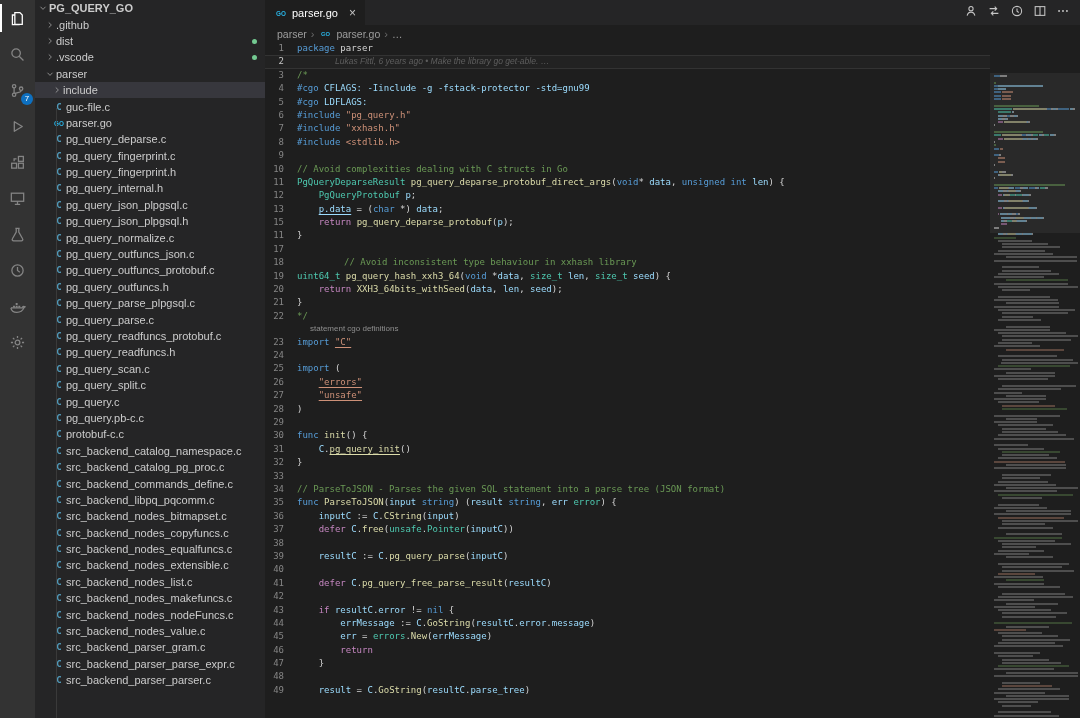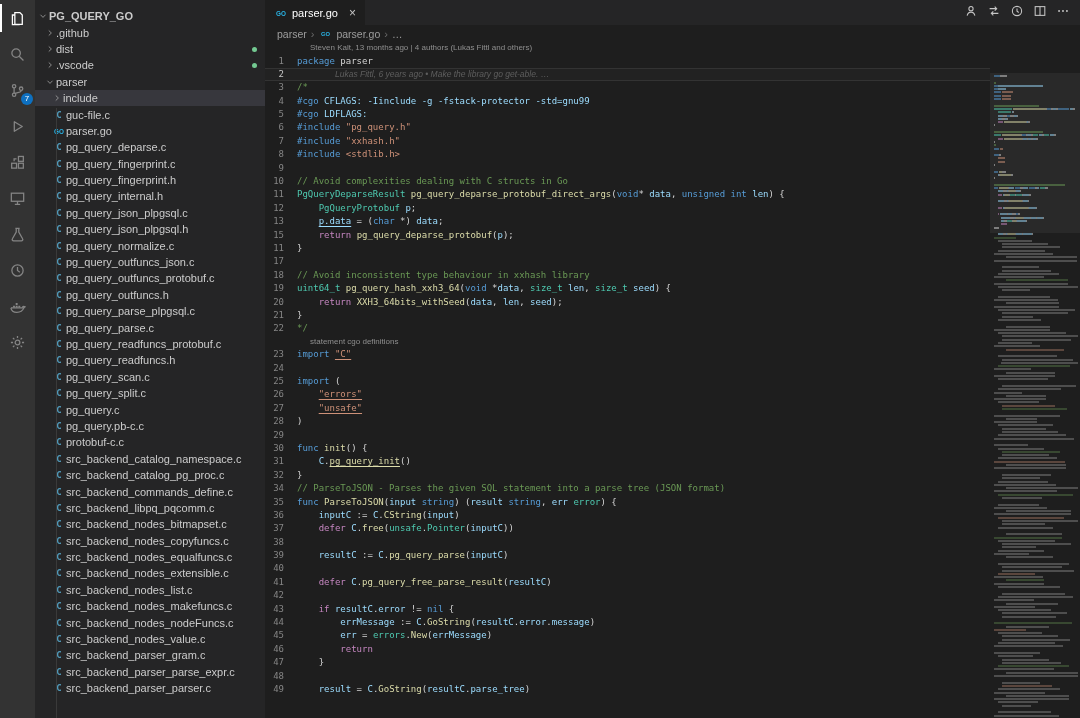--- a/index.html
+++ b/index.html
@@ -14,21 +14,21 @@
   .ab-item svg{width:17px;height:17px;display:block;}
   .ab-badge{position:absolute;right:2px;bottom:3px;min-width:12px;height:12px;border-radius:7px;background:#0e70c0;color:#fff;
     font-size:8px;line-height:12px;text-align:center;padding:0 2px;}
 
   
   .sidebar{position:absolute;left:35px;top:0;width:230px;height:718px;background:#252526;overflow:hidden;}
   .sidebar-header{height:26px;display:flex;align-items:center;justify-content:space-between;padding:0 12px;
     font-size:10px;letter-spacing:.9px;color:#bbbbbb;}
   .sb-menu{color:#c5c5c5;cursor:pointer;}
   .sb-menu svg{width:14px;height:14px;display:block;}
-  .tree{position:relative;font-size:11px;color:#cccccc;margin-top:8px;}
+  .tree{position:relative;font-size:11px;color:#cccccc;}
   .guide{position:absolute;left:21px;top:108px;bottom:0;width:1px;background:#3a3a3a;pointer-events:none;}
   .tree-row{height:16.4px;display:flex;align-items:center;white-space:nowrap;cursor:pointer;position:relative;overflow:hidden;}
   .tree-row.selected{background:#37373d;}
   .tree-row .chev{width:11px;flex:none;color:#b8b8b8;display:flex;align-items:center;}
   .tree-row .chev svg{width:10px;height:10px;}
   .fic{width:14px;flex:none;text-align:center;font-weight:bold;font-size:9px;font-family:"DejaVu Sans Mono",monospace;}
   .fic svg{width:12px;height:12px;vertical-align:middle;}
   .tree-label{overflow:hidden;text-overflow:clip;}
   .root-label{font-weight:bold;color:#cccccc;}
   .git-dot{position:absolute;right:8px;top:6px;width:5px;height:5px;border-radius:50%;}
@@ -405,53 +405,53 @@
       <span class="bc-sep">›</span>
       <span class="fic"><svg viewBox="0 0 16 16" fill="none">
           <text x="8" y="11.5" text-anchor="middle" font-size="8.5" font-weight="bold" fill="#29b5e8" font-family="Liberation Sans, sans-serif">GO</text>
         </svg></span>
       <span class="bc-item">parser.go</span>
       <span class="bc-sep">›</span>
       <span class="bc-item">…</span>
     </div>
   <div class="code-wrap">
     <div class="code-area" id="code">
-        <div class="lens-row">Steven Kalt, 13 months ago | 4 authors (Lukas Fittl and others)</div>
         <div class="code-line"><span class="gutter">1</span><span class="ltext"><span style="color: rgb(86, 156, 214);">package</span><span style="color: rgb(212, 212, 212);"> parser</span></span></div>
         <div class="code-line cur"><span class="gutter g-cur">2</span><span class="ltext"></span><span class="blame">Lukas Fittl, 6 years ago • Make the library go get-able. …</span></div>
         <div class="code-line"><span class="gutter">3</span><span class="ltext"><span style="color: rgb(106, 153, 85);">/*</span></span></div>
         <div class="code-line"><span class="gutter">4</span><span class="ltext"><span style="color: rgb(86, 156, 214);">#cgo</span><span style="color: rgb(156, 220, 254);"> CFLAGS: -Iinclude -g -fstack-protector -std=gnu99</span></span></div>
         <div class="code-line"><span class="gutter">5</span><span class="ltext"><span style="color: rgb(86, 156, 214);">#cgo</span><span style="color: rgb(156, 220, 254);"> LDFLAGS:</span></span></div>
         <div class="code-line"><span class="gutter">6</span><span class="ltext"><span style="color: rgb(86, 156, 214);">#include</span><span style="color: rgb(212, 212, 212);"> </span><span style="color: rgb(206, 145, 120);">"pg_query.h"</span></span></div>
         <div class="code-line"><span class="gutter">7</span><span class="ltext"><span style="color: rgb(86, 156, 214);">#include</span><span style="color: rgb(212, 212, 212);"> </span><span style="color: rgb(206, 145, 120);">"xxhash.h"</span></span></div>
         <div class="code-line"><span class="gutter">8</span><span class="ltext"><span style="color: rgb(86, 156, 214);">#include</span><span style="color: rgb(212, 212, 212);"> </span><span style="color: rgb(206, 145, 120);">&lt;stdlib.h&gt;</span></span></div>
         <div class="code-line"><span class="gutter">9</span><span class="ltext"></span></div>
         <div class="code-line"><span class="gutter">10</span><span class="ltext"><span style="color: rgb(106, 153, 85);">// Avoid complexities dealing with C structs in Go</span></span></div>
         <div class="code-line"><span class="gutter">11</span><span class="ltext"><span style="color: rgb(78, 201, 176);">PgQueryDeparseResult</span><span style="color: rgb(212, 212, 212);"> </span><span style="color: rgb(220, 220, 170);">pg_query_deparse_protobuf_direct_args</span><span style="color: rgb(212, 212, 212);">(</span><span style="color: rgb(86, 156, 214);">void</span><span style="color: rgb(212, 212, 212);">* </span><span style="color: rgb(156, 220, 254);">data</span><span style="color: rgb(212, 212, 212);">, </span><span style="color: rgb(86, 156, 214);">unsigned int</span><span style="color: rgb(212, 212, 212);"> </span><span style="color: rgb(156, 220, 254);">len</span><span style="color: rgb(212, 212, 212);">) {</span></span></div>
         <div class="code-line"><span class="gutter">12</span><span class="ltext"><span style="color: rgb(212, 212, 212);">    </span><span style="color: rgb(78, 201, 176);">PgQueryProtobuf</span><span style="color: rgb(212, 212, 212);"> </span><span style="color: rgb(156, 220, 254);">p</span><span style="color: rgb(212, 212, 212);">;</span></span></div>
         <div class="code-line"><span class="gutter">13</span><span class="ltext"><span style="color: rgb(212, 212, 212);">    </span><span class="u" style="color: rgb(156, 220, 254);">p.data</span><span style="color: rgb(212, 212, 212);"> = (</span><span style="color: rgb(86, 156, 214);">char</span><span style="color: rgb(212, 212, 212);"> *) </span><span style="color: rgb(156, 220, 254);">data</span><span style="color: rgb(212, 212, 212);">;</span></span></div>
         <div class="code-line"><span class="gutter">15</span><span class="ltext"><span style="color: rgb(212, 212, 212);">    </span><span style="color: rgb(197, 134, 192);">return</span><span style="color: rgb(212, 212, 212);"> </span><span style="color: rgb(220, 220, 170);">pg_query_deparse_protobuf</span><span style="color: rgb(212, 212, 212);">(</span><span style="color: rgb(156, 220, 254);">p</span><span style="color: rgb(212, 212, 212);">);</span></span></div>
         <div class="code-line"><span class="gutter">11</span><span class="ltext"><span style="color: rgb(212, 212, 212);">}</span></span></div>
         <div class="code-line"><span class="gutter">17</span><span class="ltext"></span></div>
-        <div class="code-line"><span class="gutter">18</span><span class="ltext"><span style="color: rgb(106, 153, 85);">// Avoid inconsistent type behaviour in xxhash library</span></span></div>
+        <div class="code-line"><span class="gutter">18</span><span class="ltext"><span style="color: rgb(106, 153, 85); margin-left: 47px;">// Avoid inconsistent type behaviour in xxhash library</span></span></div>
         <div class="code-line"><span class="gutter">19</span><span class="ltext"><span style="color: rgb(78, 201, 176);">uint64_t</span><span style="color: rgb(212, 212, 212);"> </span><span style="color: rgb(220, 220, 170);">pg_query_hash_xxh3_64</span><span style="color: rgb(212, 212, 212);">(</span><span style="color: rgb(86, 156, 214);">void</span><span style="color: rgb(212, 212, 212);"> *</span><span style="color: rgb(156, 220, 254);">data</span><span style="color: rgb(212, 212, 212);">, </span><span style="color: rgb(78, 201, 176);">size_t</span><span style="color: rgb(212, 212, 212);"> </span><span style="color: rgb(156, 220, 254);">len</span><span style="color: rgb(212, 212, 212);">, </span><span style="color: rgb(78, 201, 176);">size_t</span><span style="color: rgb(212, 212, 212);"> </span><span style="color: rgb(156, 220, 254);">seed</span><span style="color: rgb(212, 212, 212);">) {</span></span></div>
         <div class="code-line"><span class="gutter">20</span><span class="ltext"><span style="color: rgb(212, 212, 212);">    </span><span style="color: rgb(197, 134, 192);">return</span><span style="color: rgb(212, 212, 212);"> </span><span style="color: rgb(220, 220, 170);">XXH3_64bits_withSeed</span><span style="color: rgb(212, 212, 212);">(</span><span style="color: rgb(156, 220, 254);">data</span><span style="color: rgb(212, 212, 212);">, </span><span style="color: rgb(156, 220, 254);">len</span><span style="color: rgb(212, 212, 212);">, </span><span style="color: rgb(156, 220, 254);">seed</span><span style="color: rgb(212, 212, 212);">);</span></span></div>
         <div class="code-line"><span class="gutter">21</span><span class="ltext"><span style="color: rgb(212, 212, 212);">}</span></span></div>
         <div class="code-line"><span class="gutter">22</span><span class="ltext"><span style="color: rgb(106, 153, 85);">*/</span></span></div>
         <div class="lens-row">statement cgo definitions</div>
         <div class="code-line"><span class="gutter">23</span><span class="ltext"><span style="color: rgb(86, 156, 214);">import</span><span style="color: rgb(212, 212, 212);"> </span><span class="u" style="color: rgb(206, 145, 120);">"C"</span></span></div>
         <div class="code-line"><span class="gutter">24</span><span class="ltext"></span></div>
         <div class="code-line"><span class="gutter">25</span><span class="ltext"><span style="color: rgb(86, 156, 214);">import</span><span style="color: rgb(212, 212, 212);"> (</span></span></div>
         <div class="code-line"><span class="gutter">26</span><span class="ltext"><span style="color: rgb(212, 212, 212);">    </span><span class="u" style="color: rgb(206, 145, 120);">"errors"</span></span></div>
         <div class="code-line"><span class="gutter">27</span><span class="ltext"><span style="color: rgb(212, 212, 212);">    </span><span class="u" style="color: rgb(206, 145, 120);">"unsafe"</span></span></div>
         <div class="code-line"><span class="gutter">28</span><span class="ltext"><span style="color: rgb(212, 212, 212);">)</span></span></div>
         <div class="code-line"><span class="gutter">29</span><span class="ltext"></span></div>
         <div class="code-line"><span class="gutter">30</span><span class="ltext"><span style="color: rgb(86, 156, 214);">func</span><span style="color: rgb(212, 212, 212);"> </span><span style="color: rgb(220, 220, 170);">init</span><span style="color: rgb(212, 212, 212);">() {</span></span></div>
         <div class="code-line"><span class="gutter">31</span><span class="ltext"><span style="color: rgb(212, 212, 212);">    </span><span style="color: rgb(156, 220, 254);">C</span><span style="color: rgb(212, 212, 212);">.</span><span class="u" style="color: rgb(220, 220, 170);">pg_query_init</span><span style="color: rgb(212, 212, 212);">()</span></span></div>
         <div class="code-line"><span class="gutter">32</span><span class="ltext"><span style="color: rgb(212, 212, 212);">}</span></span></div>
+        <div class="code-line"><span class="gutter">33</span><span class="ltext"></span></div>
         <div class="code-line"><span class="gutter">34</span><span class="ltext"><span style="color: rgb(106, 153, 85);">// ParseToJSON - Parses the given SQL statement into a parse tree (JSON format)</span></span></div>
         <div class="code-line"><span class="gutter">35</span><span class="ltext"><span style="color: rgb(86, 156, 214);">func</span><span style="color: rgb(212, 212, 212);"> </span><span style="color: rgb(220, 220, 170);">ParseToJSON</span><span style="color: rgb(212, 212, 212);">(</span><span style="color: rgb(156, 220, 254);">input</span><span style="color: rgb(212, 212, 212);"> </span><span style="color: rgb(86, 156, 214);">string</span><span style="color: rgb(212, 212, 212);">) (</span><span style="color: rgb(156, 220, 254);">result</span><span style="color: rgb(212, 212, 212);"> </span><span style="color: rgb(86, 156, 214);">string</span><span style="color: rgb(212, 212, 212);">, </span><span style="color: rgb(156, 220, 254);">err</span><span style="color: rgb(212, 212, 212);"> </span><span style="color: rgb(78, 201, 176);">error</span><span style="color: rgb(212, 212, 212);">) {</span></span></div>
         <div class="code-line"><span class="gutter">36</span><span class="ltext"><span style="color: rgb(212, 212, 212);">    </span><span style="color: rgb(156, 220, 254);">inputC</span><span style="color: rgb(212, 212, 212);"> := </span><span style="color: rgb(156, 220, 254);">C</span><span style="color: rgb(212, 212, 212);">.</span><span style="color: rgb(220, 220, 170);">CString</span><span style="color: rgb(212, 212, 212);">(</span><span style="color: rgb(156, 220, 254);">input</span><span style="color: rgb(212, 212, 212);">)</span></span></div>
         <div class="code-line"><span class="gutter">37</span><span class="ltext"><span style="color: rgb(212, 212, 212);">    </span><span style="color: rgb(197, 134, 192);">defer</span><span style="color: rgb(212, 212, 212);"> </span><span style="color: rgb(156, 220, 254);">C</span><span style="color: rgb(212, 212, 212);">.</span><span style="color: rgb(220, 220, 170);">free</span><span style="color: rgb(212, 212, 212);">(</span><span style="color: rgb(78, 201, 176);">unsafe</span><span style="color: rgb(212, 212, 212);">.</span><span style="color: rgb(78, 201, 176);">Pointer</span><span style="color: rgb(212, 212, 212);">(</span><span style="color: rgb(156, 220, 254);">inputC</span><span style="color: rgb(212, 212, 212);">))</span></span></div>
         <div class="code-line"><span class="gutter">38</span><span class="ltext"></span></div>
         <div class="code-line"><span class="gutter">39</span><span class="ltext"><span style="color: rgb(212, 212, 212);">    </span><span style="color: rgb(156, 220, 254);">resultC</span><span style="color: rgb(212, 212, 212);"> := </span><span style="color: rgb(156, 220, 254);">C</span><span style="color: rgb(212, 212, 212);">.</span><span style="color: rgb(220, 220, 170);">pg_query_parse</span><span style="color: rgb(212, 212, 212);">(</span><span style="color: rgb(156, 220, 254);">inputC</span><span style="color: rgb(212, 212, 212);">)</span></span></div>
         <div class="code-line"><span class="gutter">40</span><span class="ltext"></span></div>
         <div class="code-line"><span class="gutter">41</span><span class="ltext"><span style="color: rgb(212, 212, 212);">    </span><span style="color: rgb(197, 134, 192);">defer</span><span style="color: rgb(212, 212, 212);"> </span><span style="color: rgb(156, 220, 254);">C</span><span style="color: rgb(212, 212, 212);">.</span><span style="color: rgb(220, 220, 170);">pg_query_free_parse_result</span><span style="color: rgb(212, 212, 212);">(</span><span style="color: rgb(156, 220, 254);">resultC</span><span style="color: rgb(212, 212, 212);">)</span></span></div>
         <div class="code-line"><span class="gutter">42</span><span class="ltext"></span></div>
         <div class="code-line"><span class="gutter">43</span><span class="ltext"><span style="color: rgb(212, 212, 212);">    </span><span style="color: rgb(197, 134, 192);">if</span><span style="color: rgb(212, 212, 212);"> </span><span style="color: rgb(156, 220, 254);">resultC</span><span style="color: rgb(212, 212, 212);">.</span><span style="color: rgb(156, 220, 254);">error</span><span style="color: rgb(212, 212, 212);"> != </span><span style="color: rgb(86, 156, 214);">nil</span><span style="color: rgb(212, 212, 212);"> {</span></span></div>

